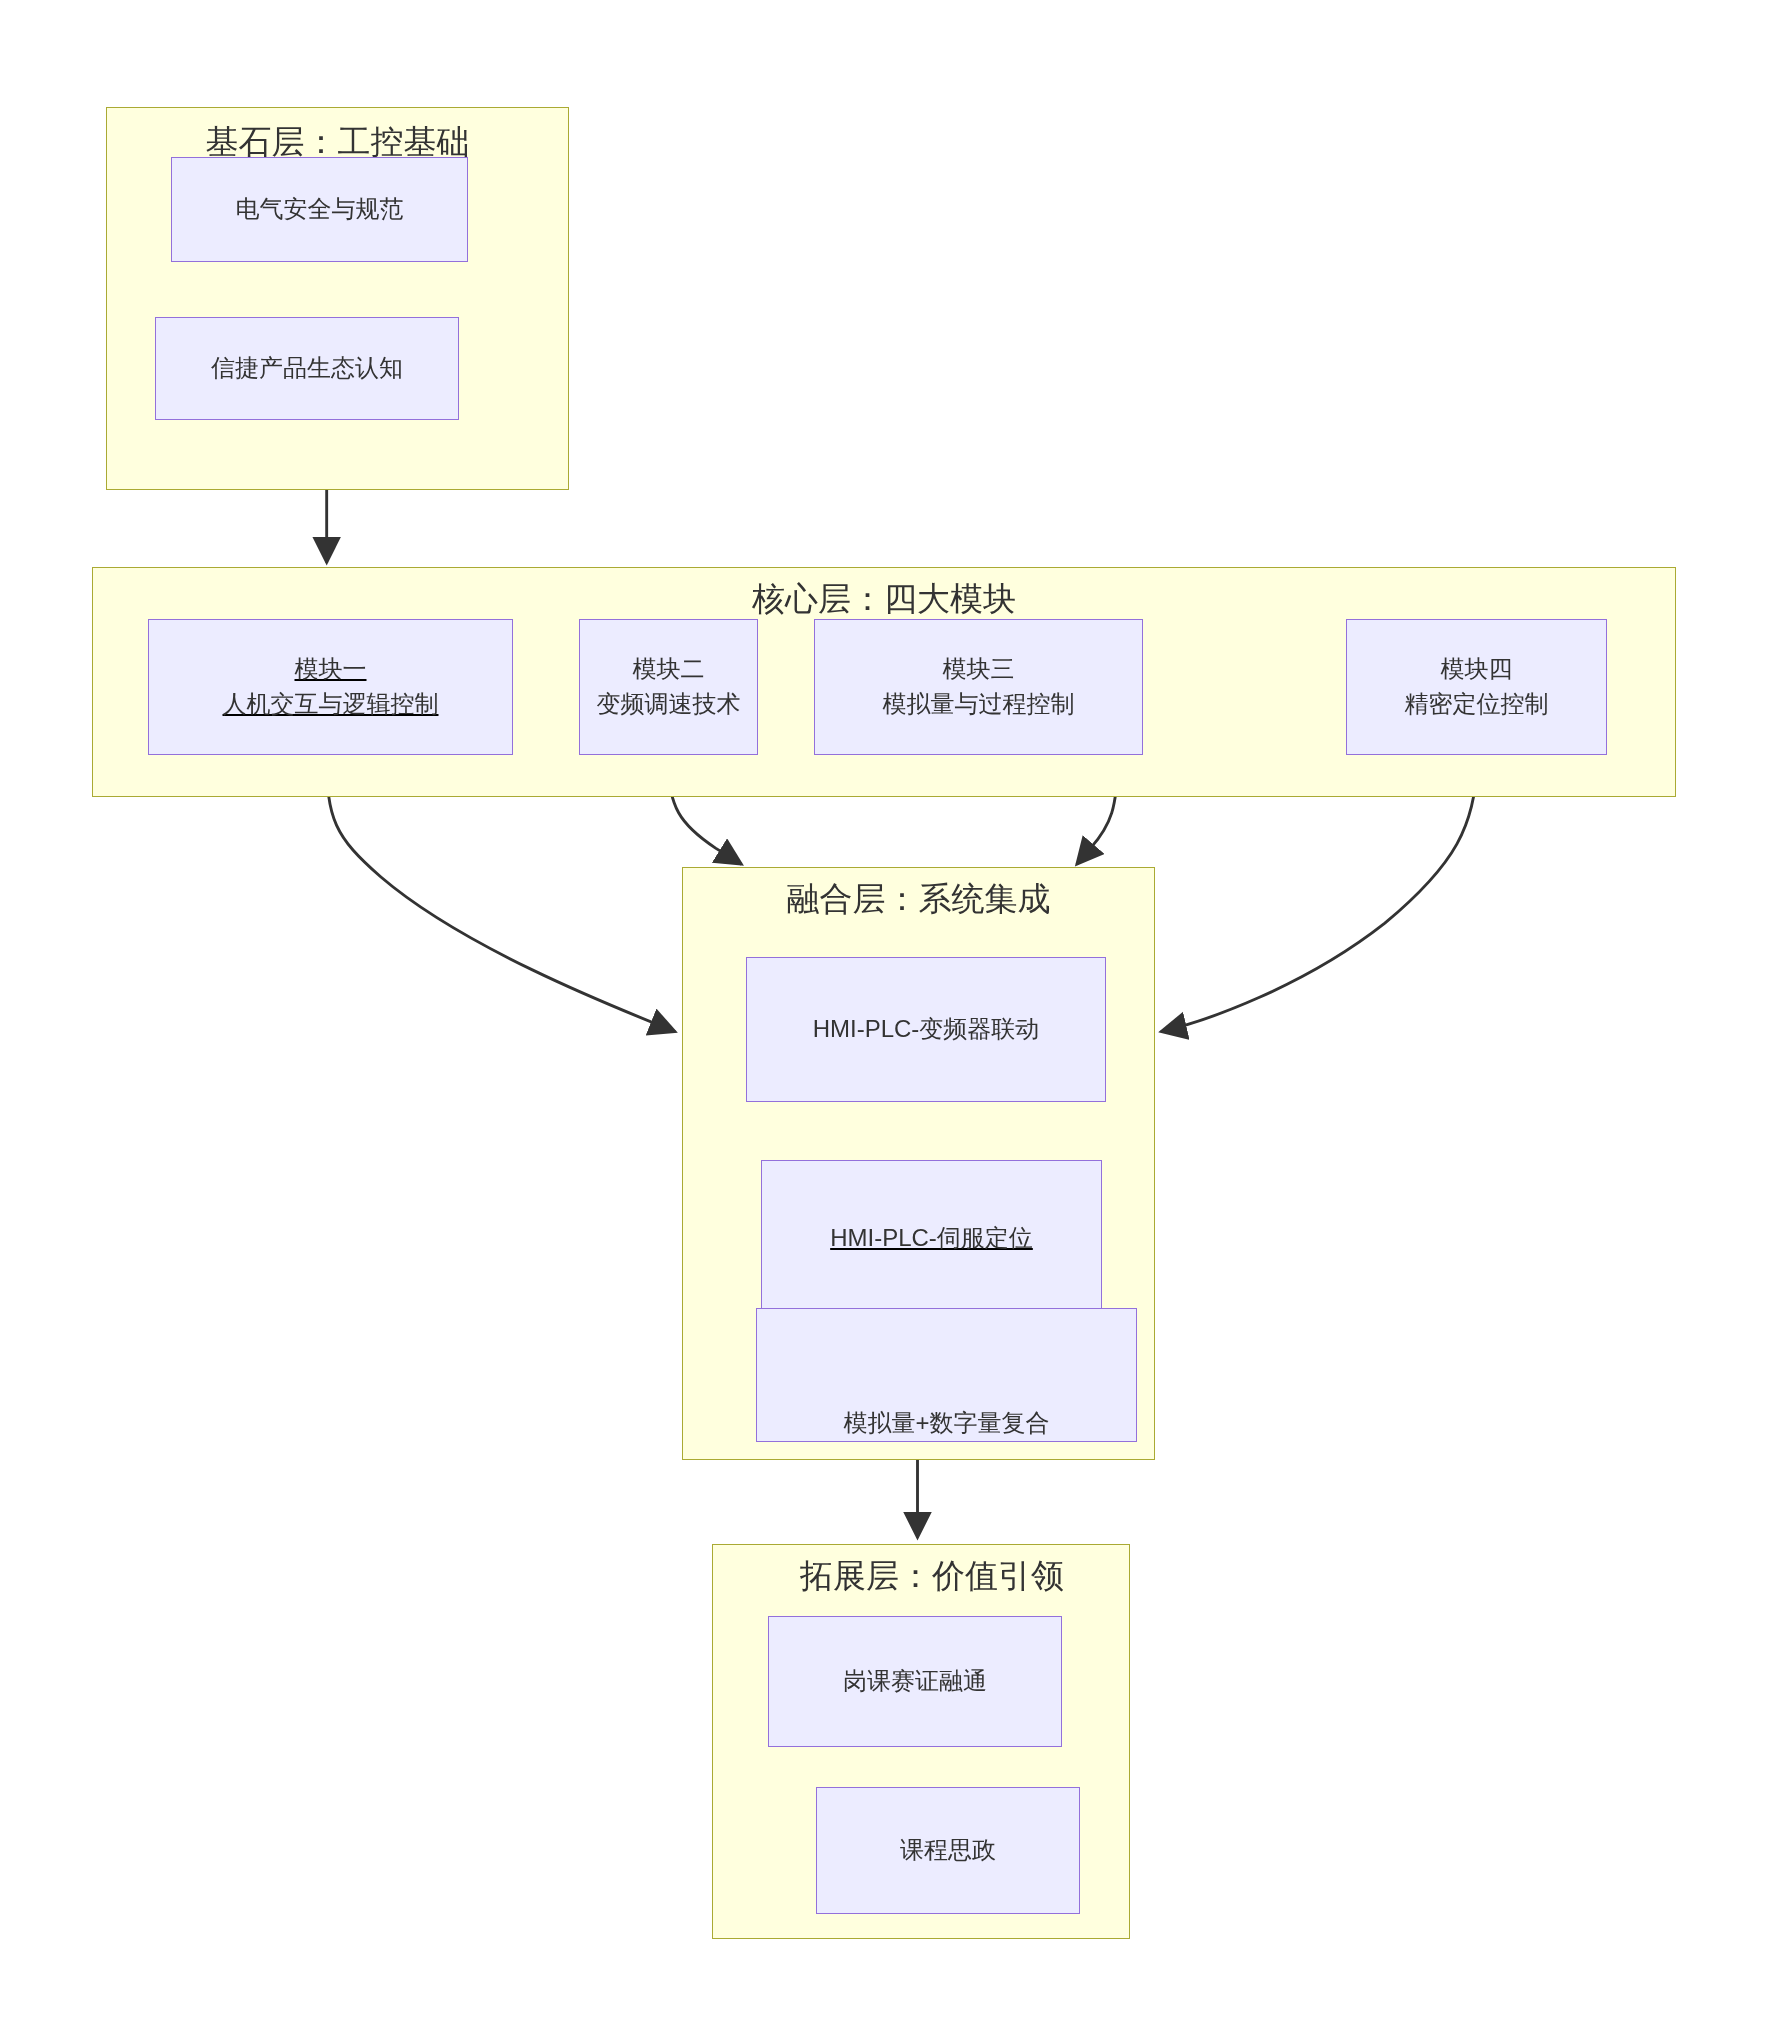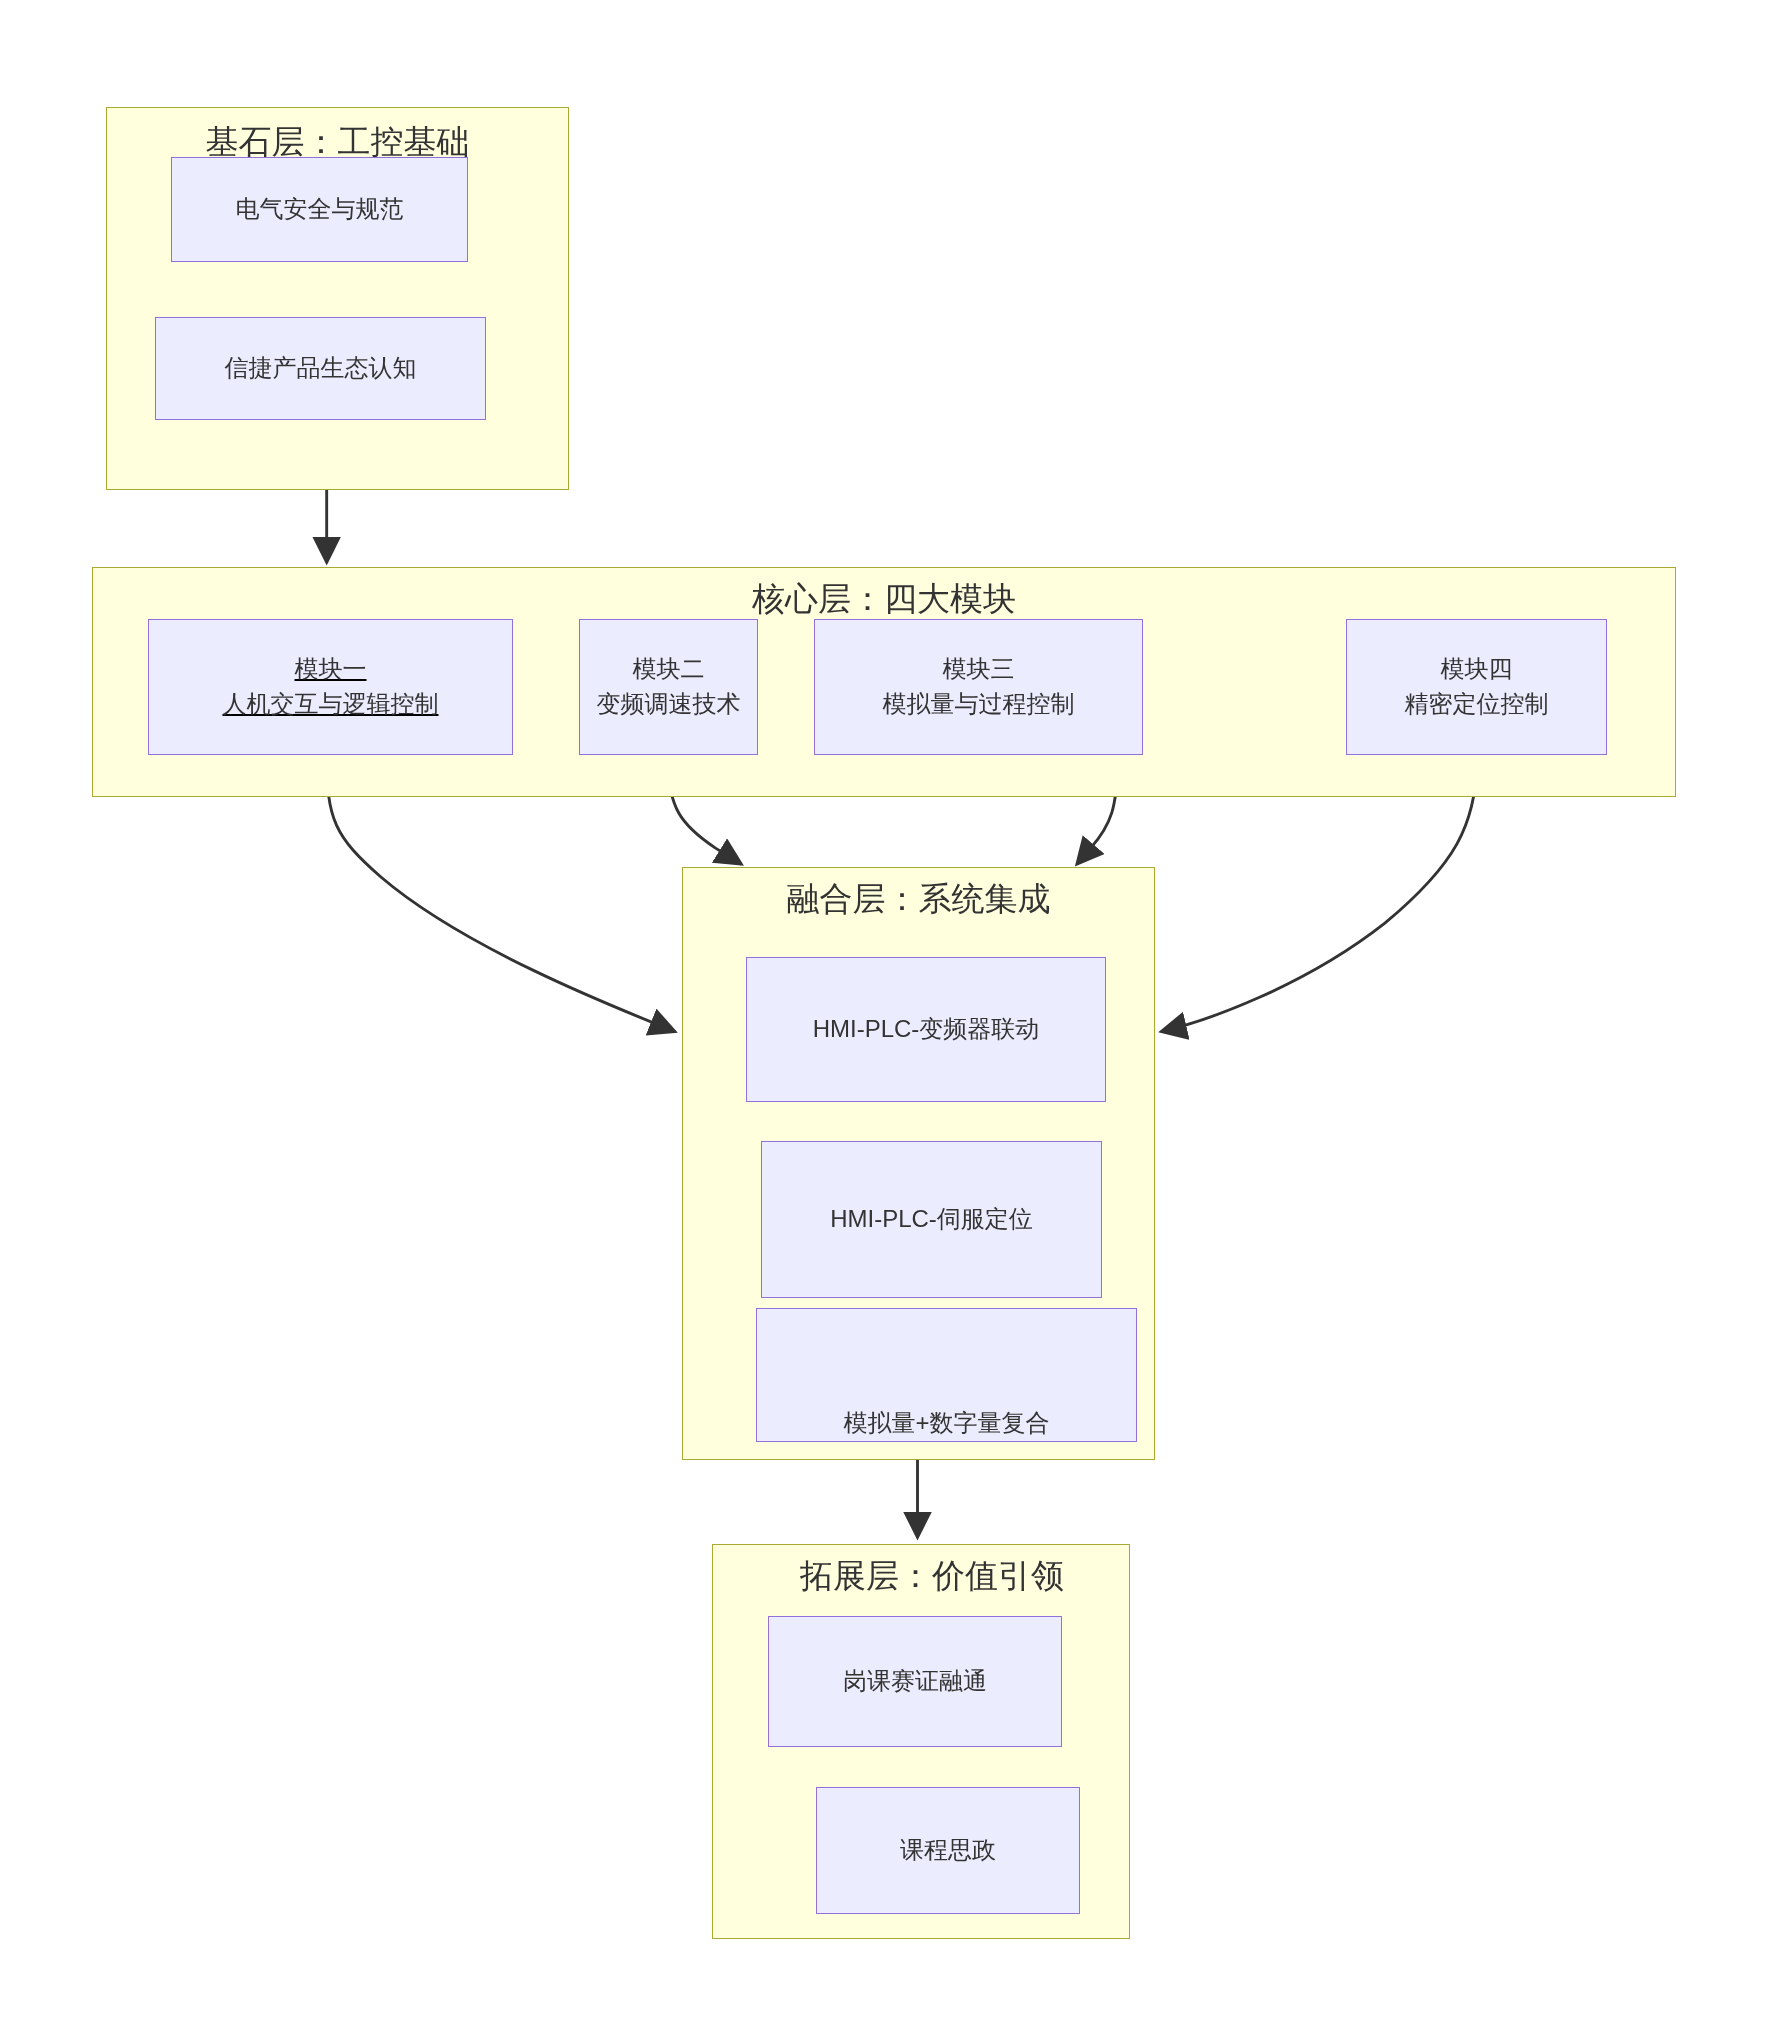--- a/index.html
+++ b/index.html
@@ -35,21 +35,21 @@
       <path d="M2560,1310 C2560,1430 2520,1500 2400,1600 C2260,1710 2090,1770 2012,1788"></path>
       <path d="M1590,2530 L1590,2665"></path>
     </g>
   </svg>
 
   <div class="cluster" style="left:106px;top:107px;width:463px;height:383px;">
     <div class="cluster-title" style="top:16px;">基石层：工控基础</div>
     <div class="node" style="left:64px;top:49px;width:297px;height:105px;">
       <span class="node-label">电气安全与规范</span>
     </div>
-    <div class="node" style="left:48px;top:209px;width:331px;height:103px;">
+    <div class="node" style="left:48px;top:209px;width:304px;height:103px;">
       <span class="node-label">信捷产品生态认知</span>
     </div>
   </div>
 
   <div class="cluster" style="left:92px;top:567px;width:1584px;height:230px;">
     <div class="cluster-title" style="top:12.7px;">核心层：四大模块</div>
     <div class="node" style="left:55px;top:51px;width:365px;height:136px;text-decoration:underline;">
       <span class="node-label">模块一
 人机交互与逻辑控制</span>
     </div>
@@ -65,21 +65,21 @@
       <span class="node-label">模块四
 精密定位控制</span>
     </div>
   </div>
 
   <div class="cluster" style="left:682px;top:867px;width:473px;height:593px;">
     <div class="cluster-title" style="top:12.7px;">融合层：系统集成</div>
     <div class="node" style="left:63px;top:89px;width:360px;height:145px;">
       <span class="node-label">HMI-PLC-变频器联动</span>
     </div>
-    <div class="node" style="left:78px;top:273px;width:341px;height:157px;">
+    <div class="node" style="left:78px;top:292px;width:341px;height:157px;text-decoration:underline;">
       <span class="node-label">HMI-PLC-伺服定位</span>
     </div>
     <div class="node" style="left:73px;top:440px;width:381px;height:134px;align-items:flex-end;">
       <span class="node-label">模拟量+数字量复合</span>
     </div>
   </div>
 
   <div class="cluster" style="left:712px;top:1544px;width:418px;height:395px;">
     <div class="cluster-title" style="top:12.7px;padding-left:11px;">拓展层：价值引领</div>
     <div class="node" style="left:55px;top:71px;width:294px;height:131px;">

